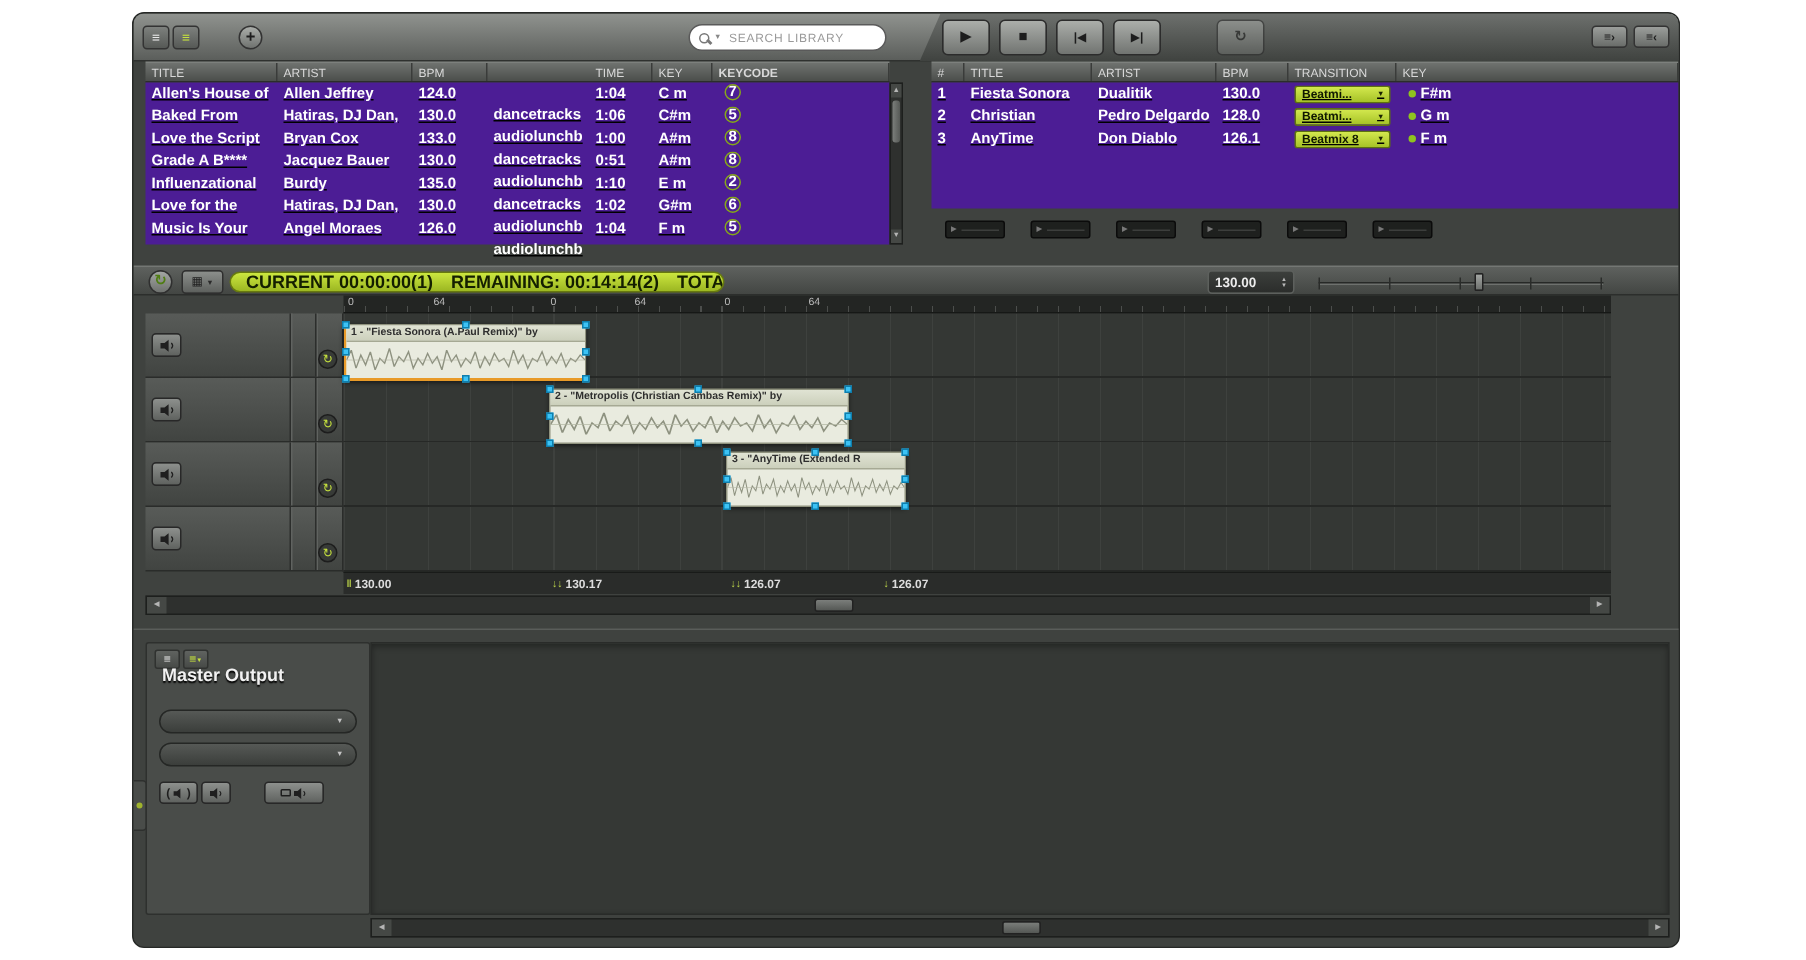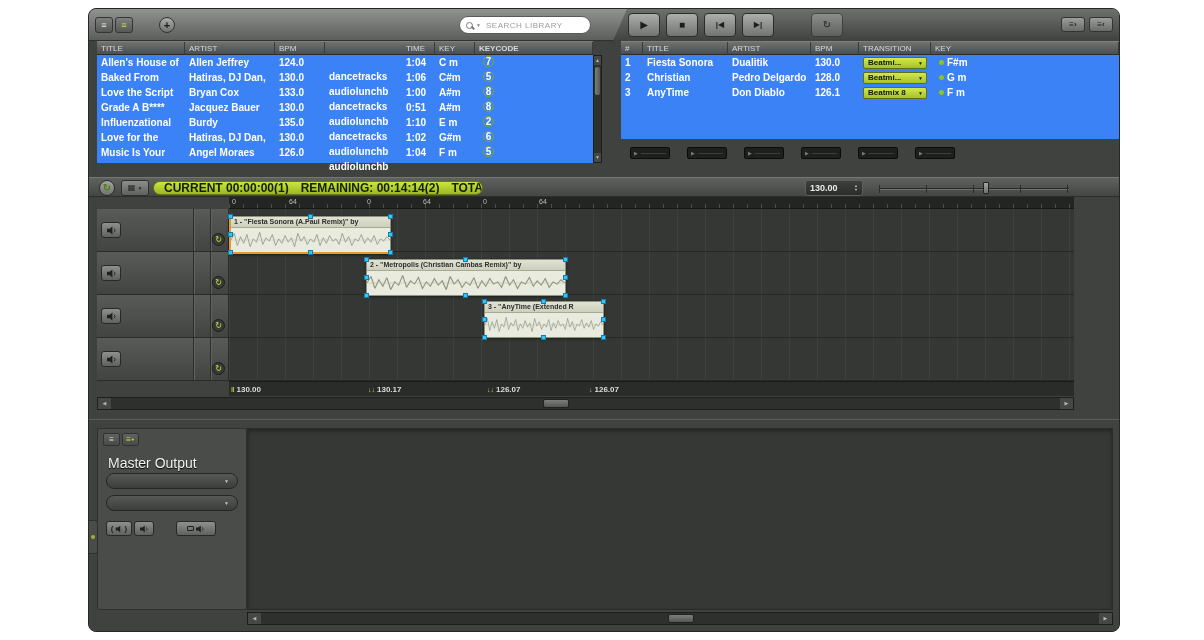--- a/index.html
+++ b/index.html
@@ -42,28 +42,28 @@
   .tbtn.dim{opacity:.55;}
   .top-right-btn{position:absolute;top:8px;width:24px;height:15px;border-radius:3px;
        background:linear-gradient(#9b9e9b,#696c69);border:1px solid #333;color:#1d1d1d;
        font-size:8px;line-height:13px;text-align:center;font-weight:bold;}
 
   
   .panel-header{display:flex;height:14px;background:linear-gradient(#6f726f,#4b4e4b);
        border-top:1px solid #7d807d;border-bottom:1px solid #2b2d2b;}
   .panel-header span{font-size:8px;color:#d9d9d9;line-height:13px;padding-left:4px;
        border-right:1px solid #3a3c3a;overflow:hidden;white-space:nowrap;}
-  .tbody{background:#3b82f6;}
+  .tbody{background:#4c1d95;text-decoration:underline;}
   .trow{display:flex;height:15px;align-items:center;}
   .trow span{font-size:10px;font-weight:bold;color:#fff;padding-left:4px;white-space:nowrap;
        overflow:hidden;}
   .lib-panel{position:absolute;left:8px;top:32px;width:496px;}
   .lib-panel .tbody{height:108px;}
   .c-title{width:88px;} .c-artist{width:90px;} .c-bpm{width:50px;} .c-album{width:68px;margin-top:28px;}
-  .c-time{width:42px;text-align:center;} .c-key{width:40px;} .c-code{flex:1;font-weight:bold;}
+  .c-time{width:42px;} .c-key{width:40px;} .c-code{flex:1;font-weight:bold;}
   .kc{display:inline-block;width:11px;height:11px;border:1px solid #86a818;border-radius:50%;
        color:#b4d637;font-size:8px;line-height:10px;text-align:center;font-weight:bold;margin-left:4px;
        padding-left:0 !important;}
   .vscroll{position:absolute;left:504px;top:46px;width:9px;height:108px;background:#2e302e;
        border:1px solid #1d1f1d;}
   .vscroll .arr{position:absolute;left:0;width:100%;height:9px;font-size:5px;color:#b5b5b5;
        text-align:center;line-height:9px;background:#454845;}
   .vscroll .arr.up{top:0;} .vscroll .arr.down{bottom:0;}
   .vscroll .thumb{position:absolute;left:1px;top:11px;width:5px;height:28px;border-radius:2px;
        background:linear-gradient(90deg,#7b7e7b,#565956);}
@@ -179,21 +179,21 @@
   .mixer{position:absolute;left:0;top:410px;width:1032px;height:214px;background:#3f423f;
        border-top:1px solid #5a5d5a;}
   .mx-left{position:absolute;left:8px;top:8px;width:150px;height:182px;background:#494c49;
        border:1px solid #2e302e;border-radius:2px;}
   .mx-tab{position:absolute;top:4px;width:17px;height:13px;border-radius:2px;border:1px solid #303230;
        background:linear-gradient(#606360,#474a47);font-size:8px;line-height:11px;text-align:center;
        font-weight:bold;}
   .mx-tab .dd-s{font-size:4px;vertical-align:middle;}
   .mx-tab.t1{left:5px;color:#e0e0e0;}
   .mx-tab.t2{left:24px;color:#c6e23e;}
-  .mx-master{position:absolute;left:10px;top:26px;font-size:14px;font-weight:normal;color:#f2f2f2;
+  .mx-master{position:absolute;left:10px;top:14px;font-size:12px;font-weight:bold;color:#f2f2f2;
        text-shadow:0 1px 1px #000;}
   .mx-select{position:absolute;left:8px;width:132px;height:16px;border-radius:8px;
        background:linear-gradient(#565956,#3b3e3b);border:1px solid #252725;display:flex;
        align-items:center;padding:0 8px;}
   .mx-select .sel-val{flex:1;font-size:8px;color:#ddd;}
   .mx-select .dd-s{font-size:5px;color:#c4c4c4;}
   .mx-btn{position:absolute;top:92px;height:15px;border-radius:3px;border:1px solid #282828;
        background:linear-gradient(#8d908d,#5f625f);display:flex;align-items:center;
        justify-content:center;gap:1px;}
   .mx-btn .pn{font-size:8px;color:#1e1e1e;font-weight:bold;line-height:12px;}

